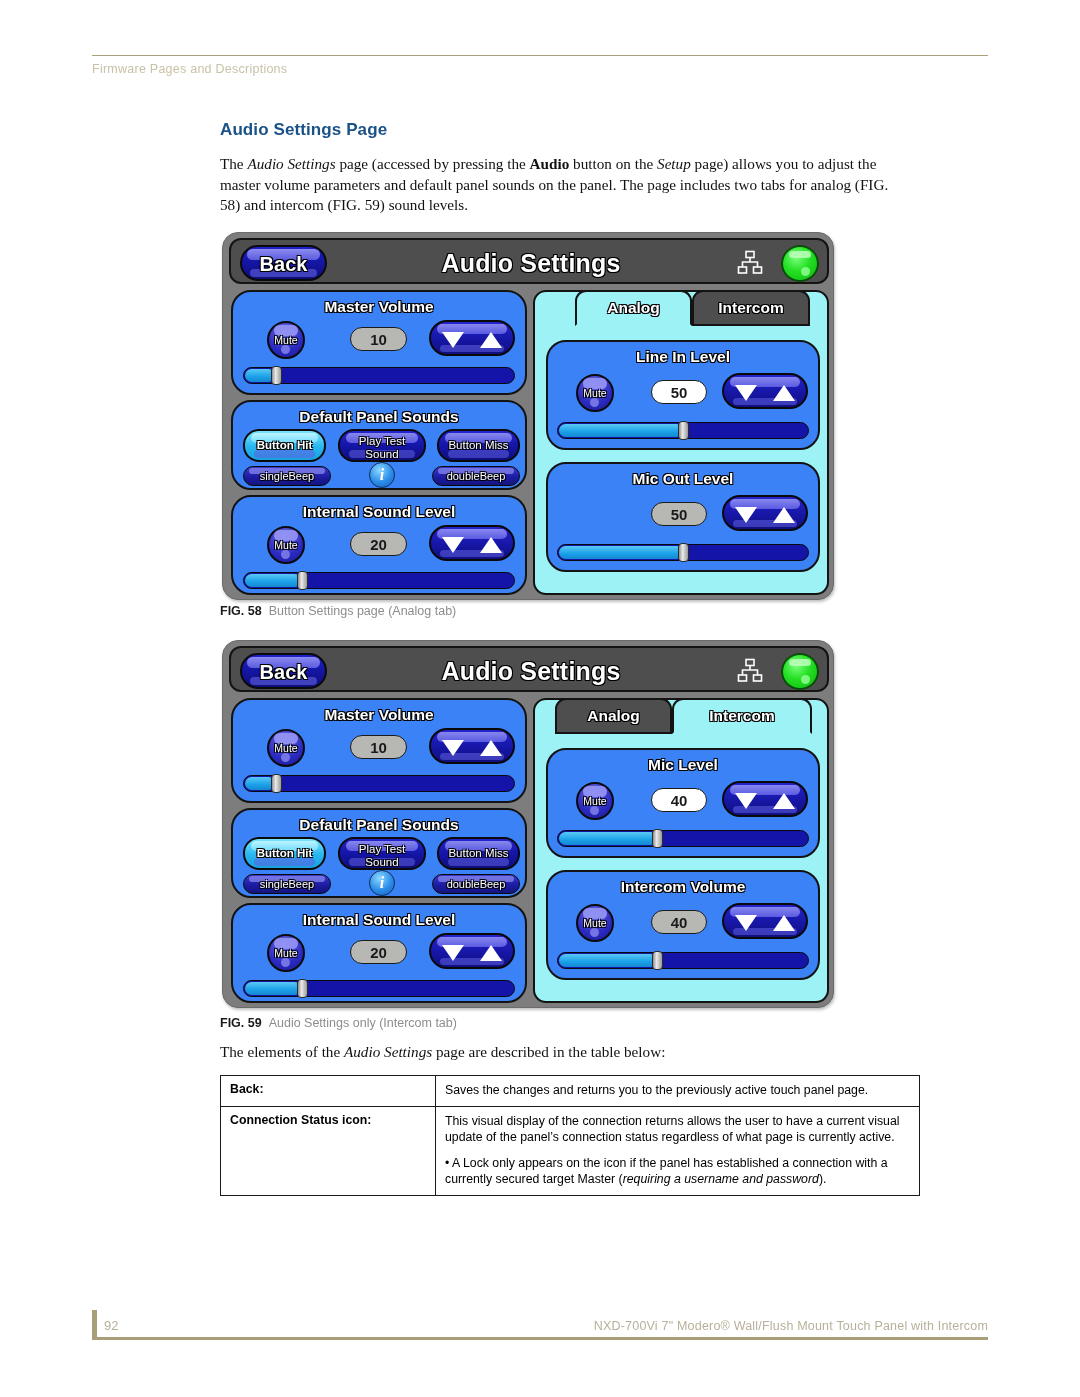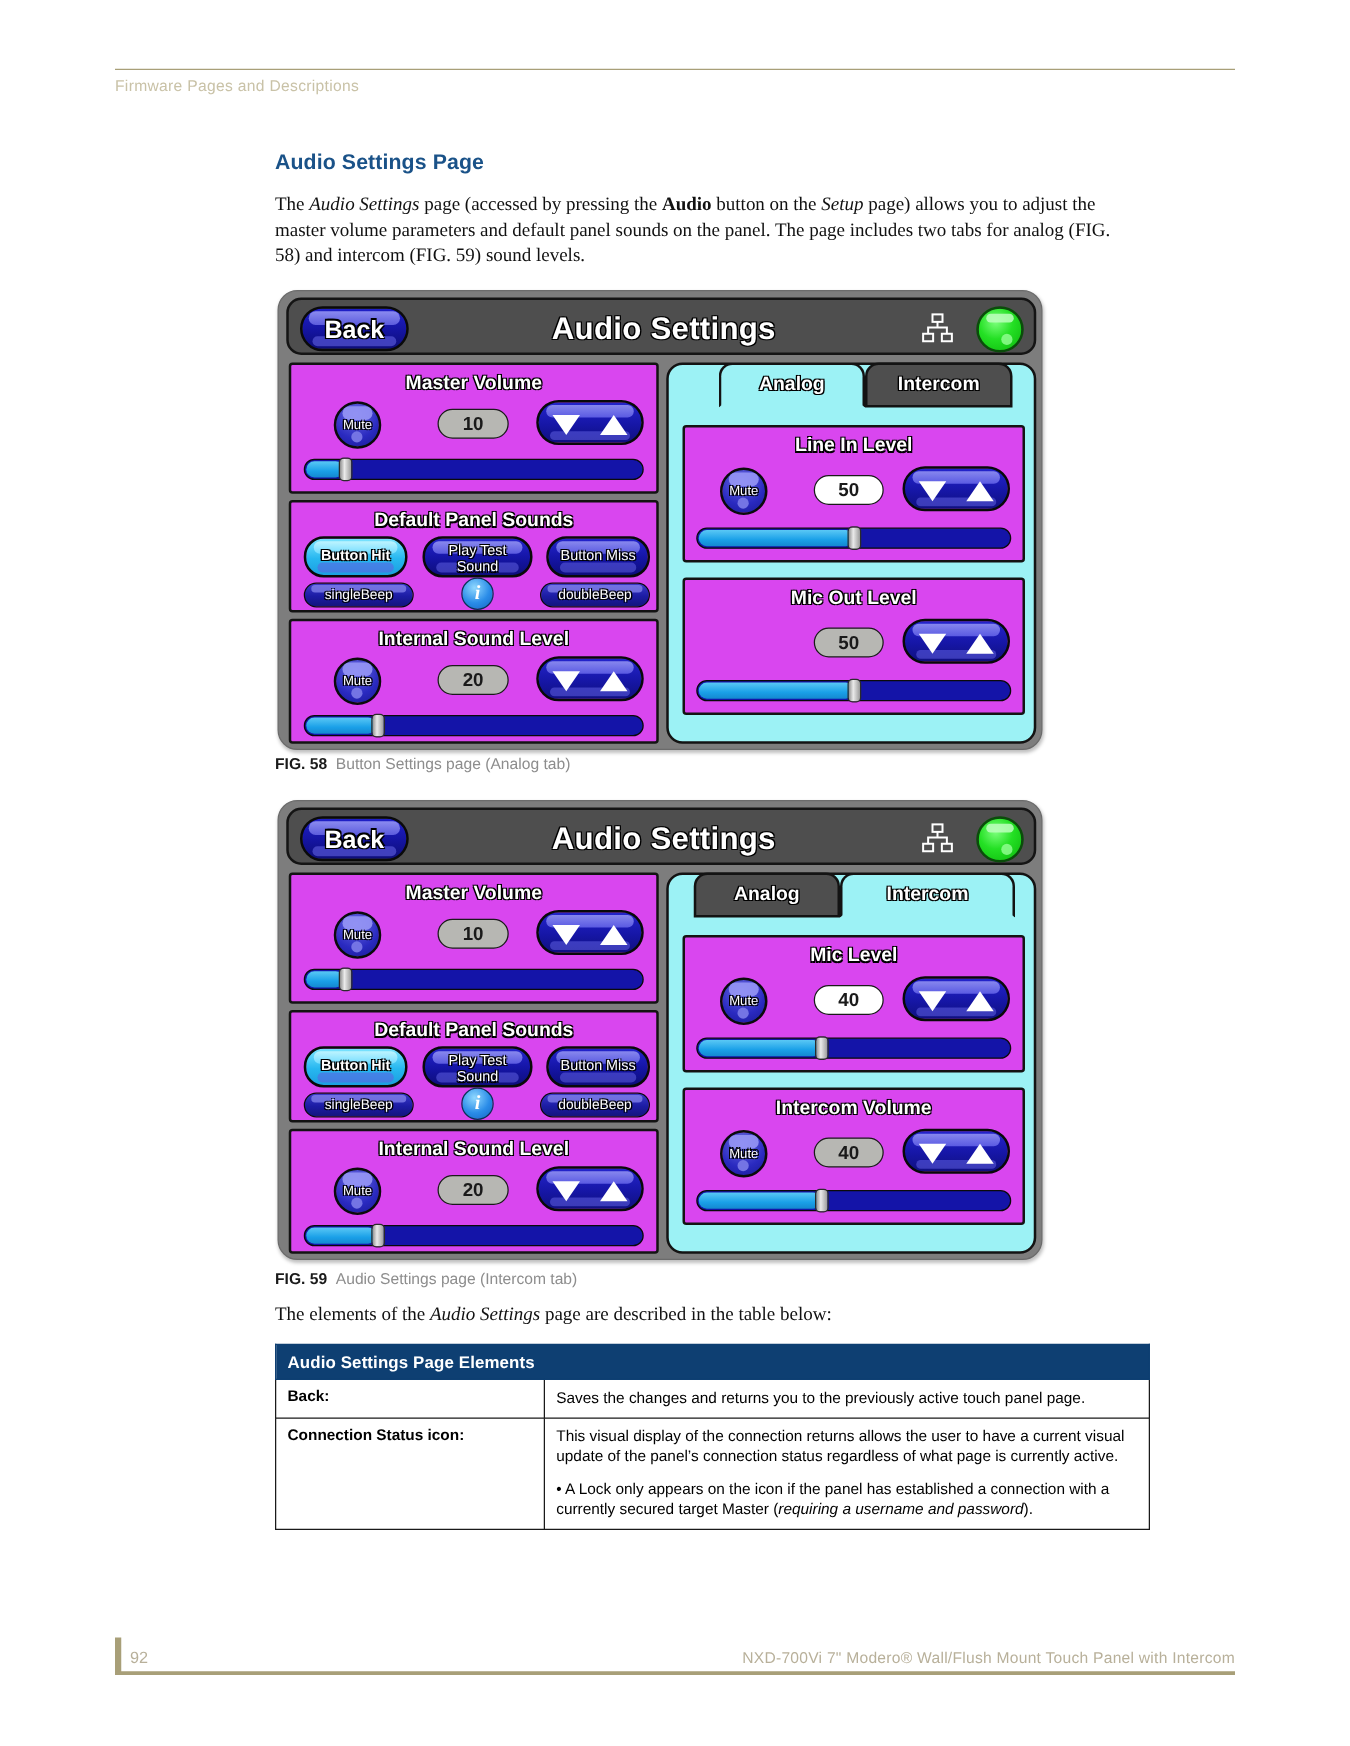--- a/index.html
+++ b/index.html
@@ -163,23 +163,23 @@
     border-radius:5px; background:rgba(190,255,190,.85);
   }
   .status-led .dot {
     position:absolute; left:18px; top:20px; width:9px; height:9px;
     border-radius:50%; background:rgba(150,255,150,.8);
   }
 
   
   .grp {
     position:absolute;
-    background:#d946ef;
+    background:#3b82f6;
     border:2px solid #131313;
-    border-radius:3px;
+    border-radius:20px;
     box-sizing:border-box;
     padding-left:16px;
   }
   .grp-title {
     position:absolute; left:0; top:6px; width:100%; text-align:center;
     font-size:15.5px; font-weight:bold; color:#ffffff;
     text-shadow:1px 1px 0 #000,-1px 1px 0 #000,1px -1px 0 #000,-1px -1px 0 #000;
     white-space:nowrap;
   }
 
@@ -618,29 +618,26 @@
           <div class="slider" style="left:9px; top:80px; width:252px;">
             <div class="fill" style="width:98px;"></div>
             <div class="knob" style="left:94px;"></div>
           </div>
         </div>
       </div>
 
     </div>
   </div>
 
-  <div class="fig-caption" style="left:220px; top:1016px;"><b>FIG. 59</b>&nbsp;&nbsp;<span>Audio Settings page (Intercom tab)</span></div>
+  <div class="fig-caption" style="left:220px; top:1016px;"><b>FIG. 59</b>&nbsp;&nbsp;<span>Audio Settings only (Intercom tab)</span></div>
 
   <div class="intro-2"><span>The elements of the </span><i>Audio Settings</i><span> page are described in the table below:</span></div>
 
   <table class="tbl">
     <tbody>
-        <tr>
-      <td class="hdr" colspan="2">Audio Settings Page Elements</td>
-    </tr>
     <tr>
       <td class="lbl">Back:</td>
       <td class="val">
         <p>Saves the changes and returns you to the previously active touch panel page.</p>
       </td>
     </tr>
     <tr>
       <td class="lbl">Connection Status icon:</td>
       <td class="val">
         <p>This visual display of the connection returns allows the user to have a current visual update of the panel’s connection status regardless of what page is currently active.</p>

